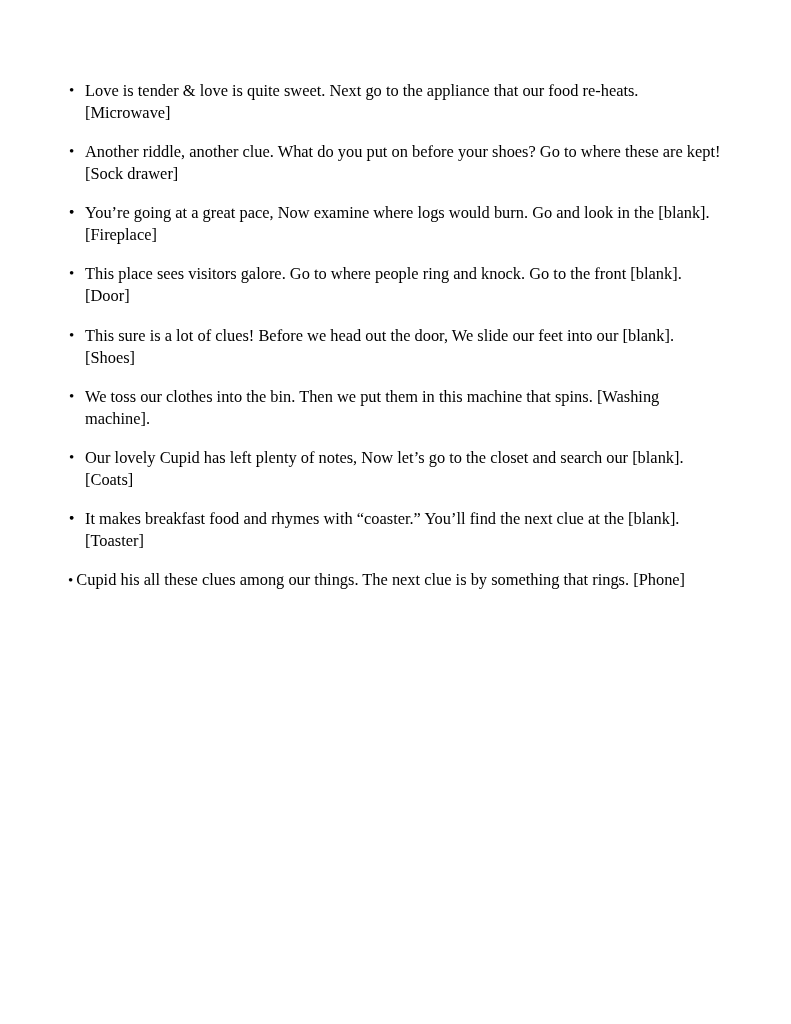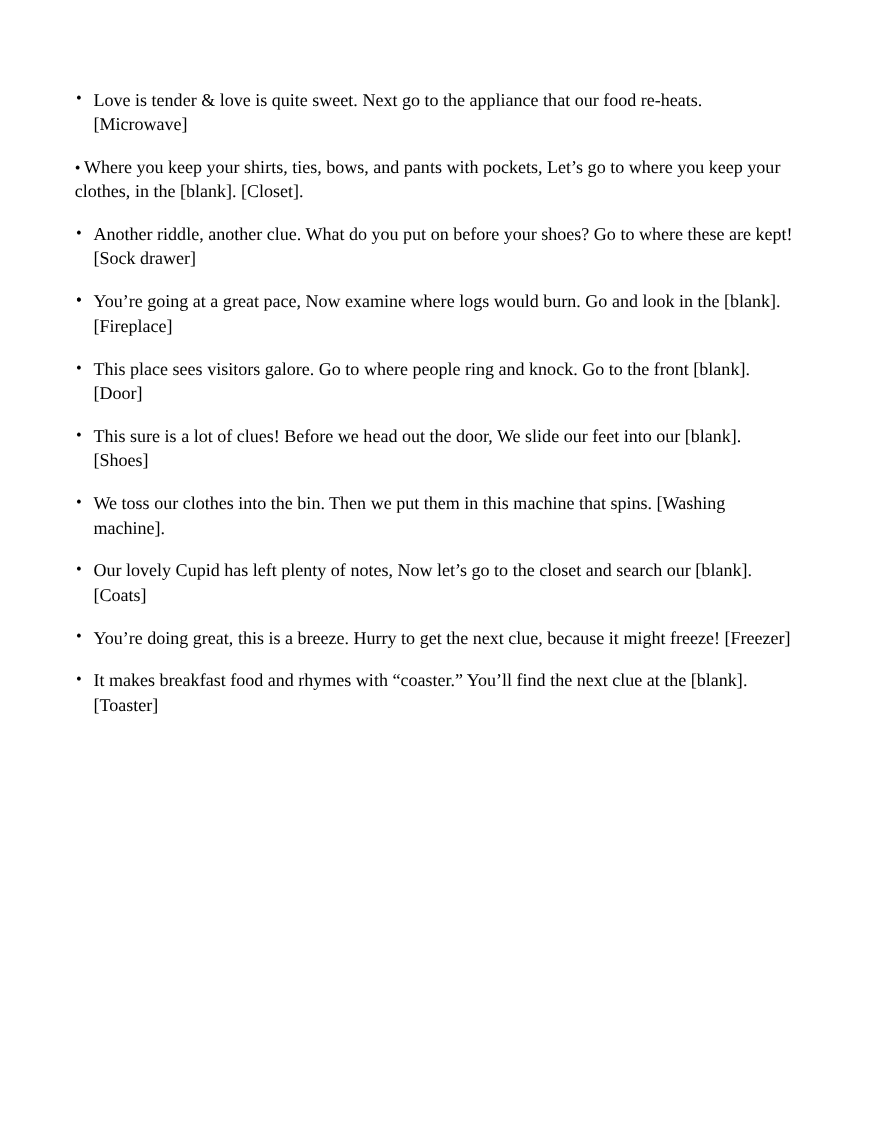--- a/index.html
+++ b/index.html
@@ -57,24 +57,24 @@
   .clue-text {
     display: inline;
   }
 </style>
 </head>
 <body>
 
 <div class="page">
   <ul class="clue-list">
       <li class="clue-item bulleted"><span class="bullet">•</span><span class="clue-text">Love is tender &amp; love is quite sweet. Next go to the appliance that our food re-heats. [Microwave]</span></li>
-      <li class="clue-item flush"><span class="bullet">•</span><span class="clue-text">Where you keep your shirts, ties, bows, and pants with pockets, Let’s go to where you keep your clothes, in the [blank]. [Closet].</span></li>
       <li class="clue-item bulleted"><span class="bullet">•</span><span class="clue-text">Another riddle, another clue. What do you put on before your shoes? Go to where these are kept! [Sock drawer]</span></li>
       <li class="clue-item bulleted"><span class="bullet">•</span></li>
       <li class="clue-item bulleted"><span class="bullet">•</span><span class="clue-text">You’re going at a great pace, Now examine where logs would burn. Go and look in the [blank]. [Fireplace]</span></li>
       <li class="clue-item bulleted"><span class="bullet">•</span><span class="clue-text">This place sees visitors galore. Go to where people ring and knock. Go to the front [blank]. [Door]</span></li>
       <li class="clue-item bulleted"><span class="bullet">•</span><span class="clue-text">This sure is a lot of clues! Before we head out the door, We slide our feet into our [blank]. [Shoes]</span></li>
       <li class="clue-item bulleted"><span class="bullet">•</span><span class="clue-text">We toss our clothes into the bin. Then we put them in this machine that spins. [Washing machine].</span></li>
       <li class="clue-item bulleted"><span class="bullet">•</span><span class="clue-text">Our lovely Cupid has left plenty of notes, Now let’s go to the closet and search our [blank]. [Coats]</span></li>
-      <li class="clue-item bulleted"><span class="bullet">•</span><span class="clue-text">You’re doing great, this is a breeze. Hurry to get the next clue, because it might freeze! [Freezer]</span></li>
+      <li class="clue-item bulleted"><span class="bullet">•</span></li>
       <li class="clue-item bulleted"><span class="bullet">•</span><span class="clue-text">It makes breakfast food and rhymes with “coaster.” You’ll find the next clue at the [blank]. [Toaster]</span></li>
+      <li class="clue-item flush"><span class="bullet">•</span><span class="clue-text">Cupid his all these clues among our things. The next clue is by something that rings. [Phone]</span></li>
     </ul>
 </div>
 
 </body></html>

